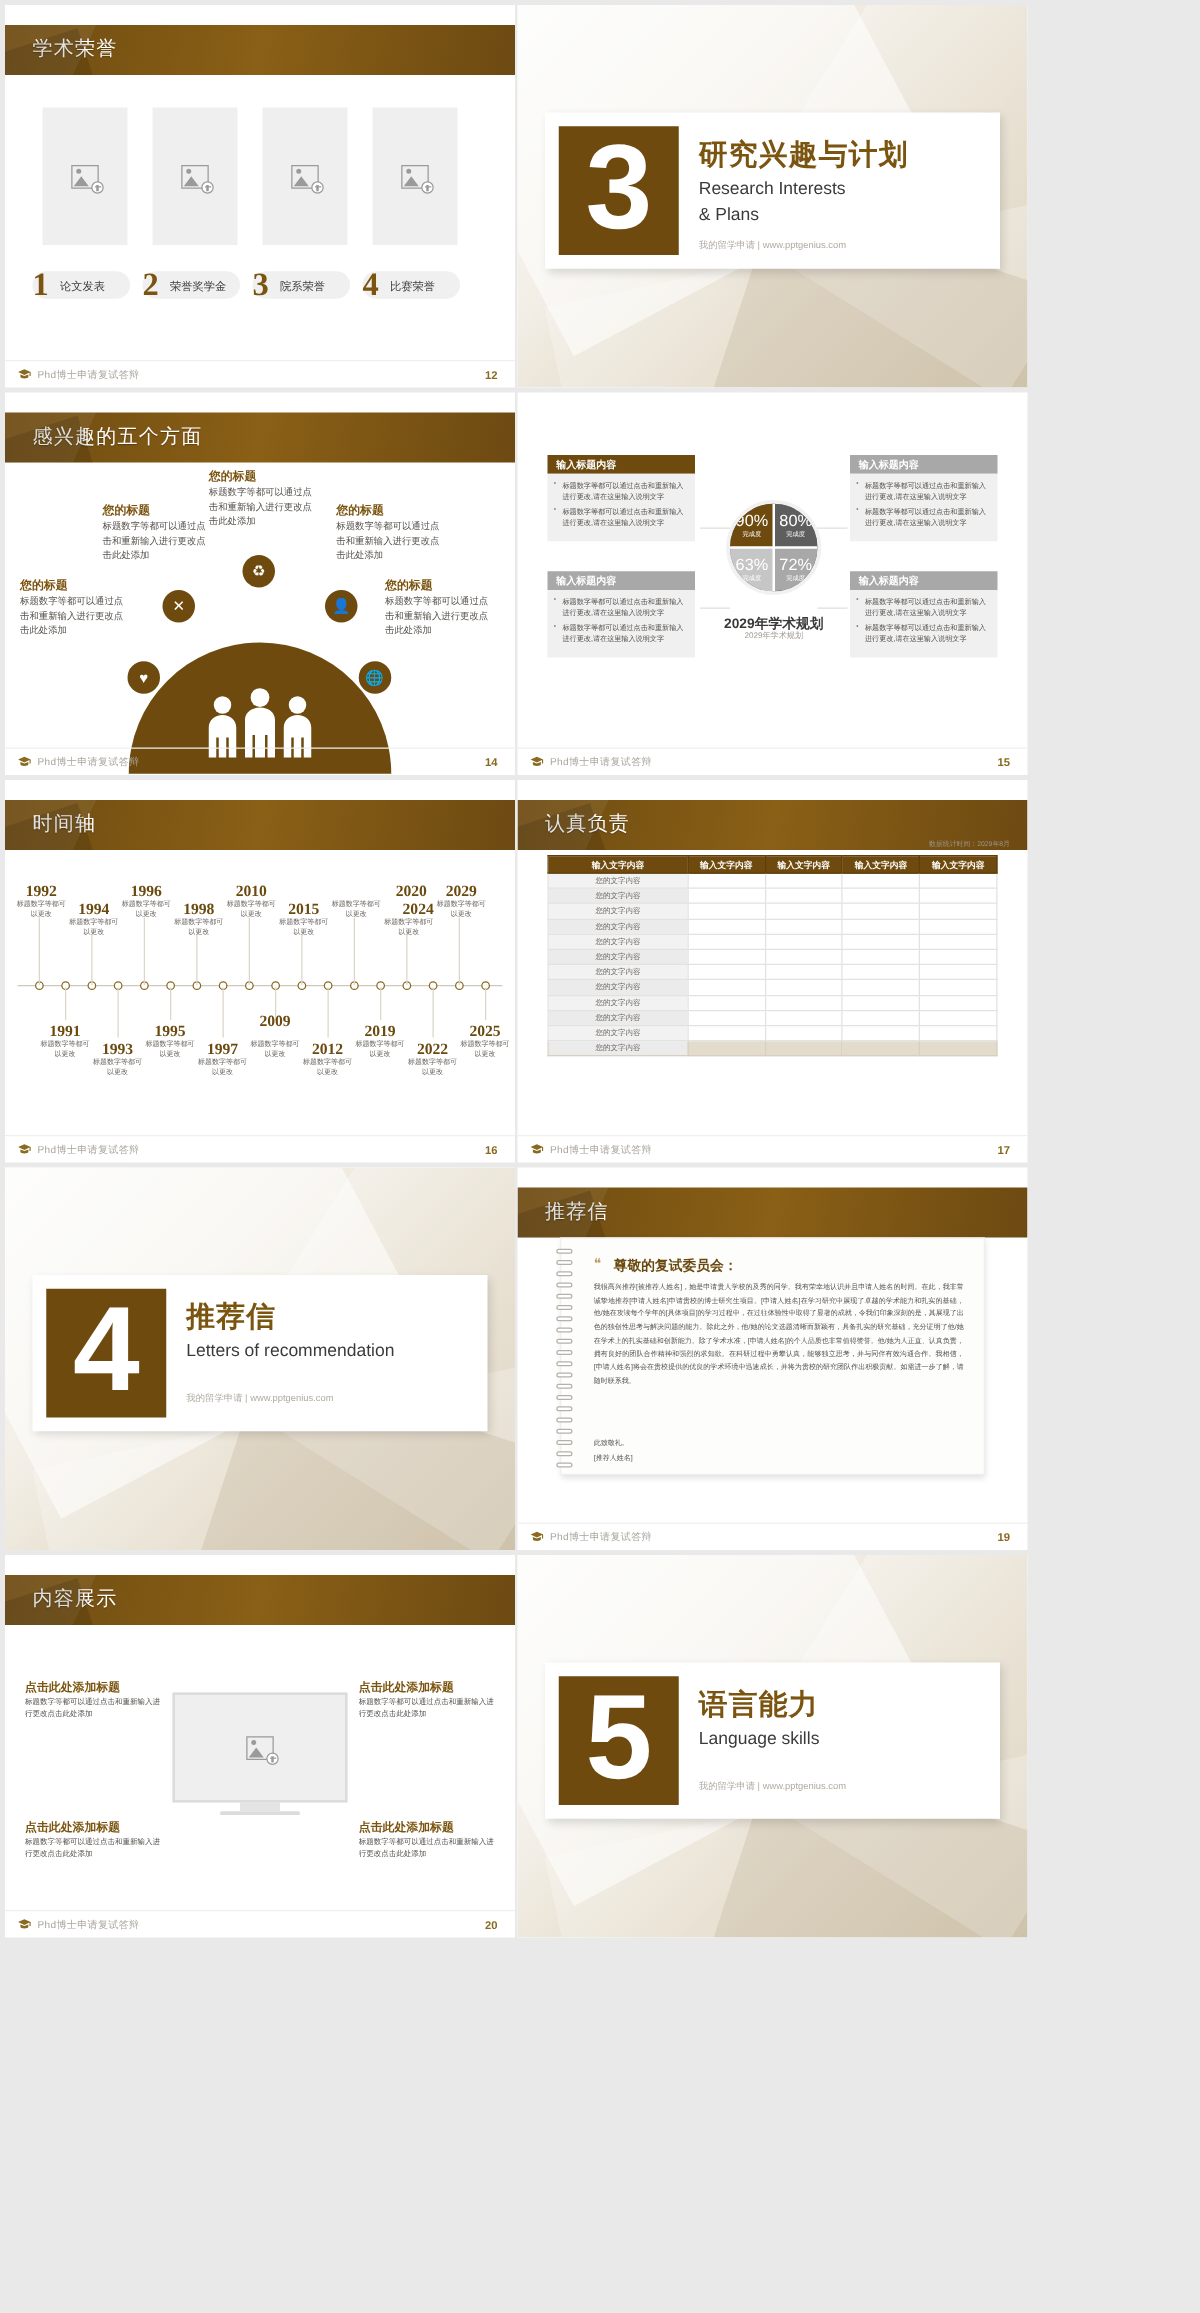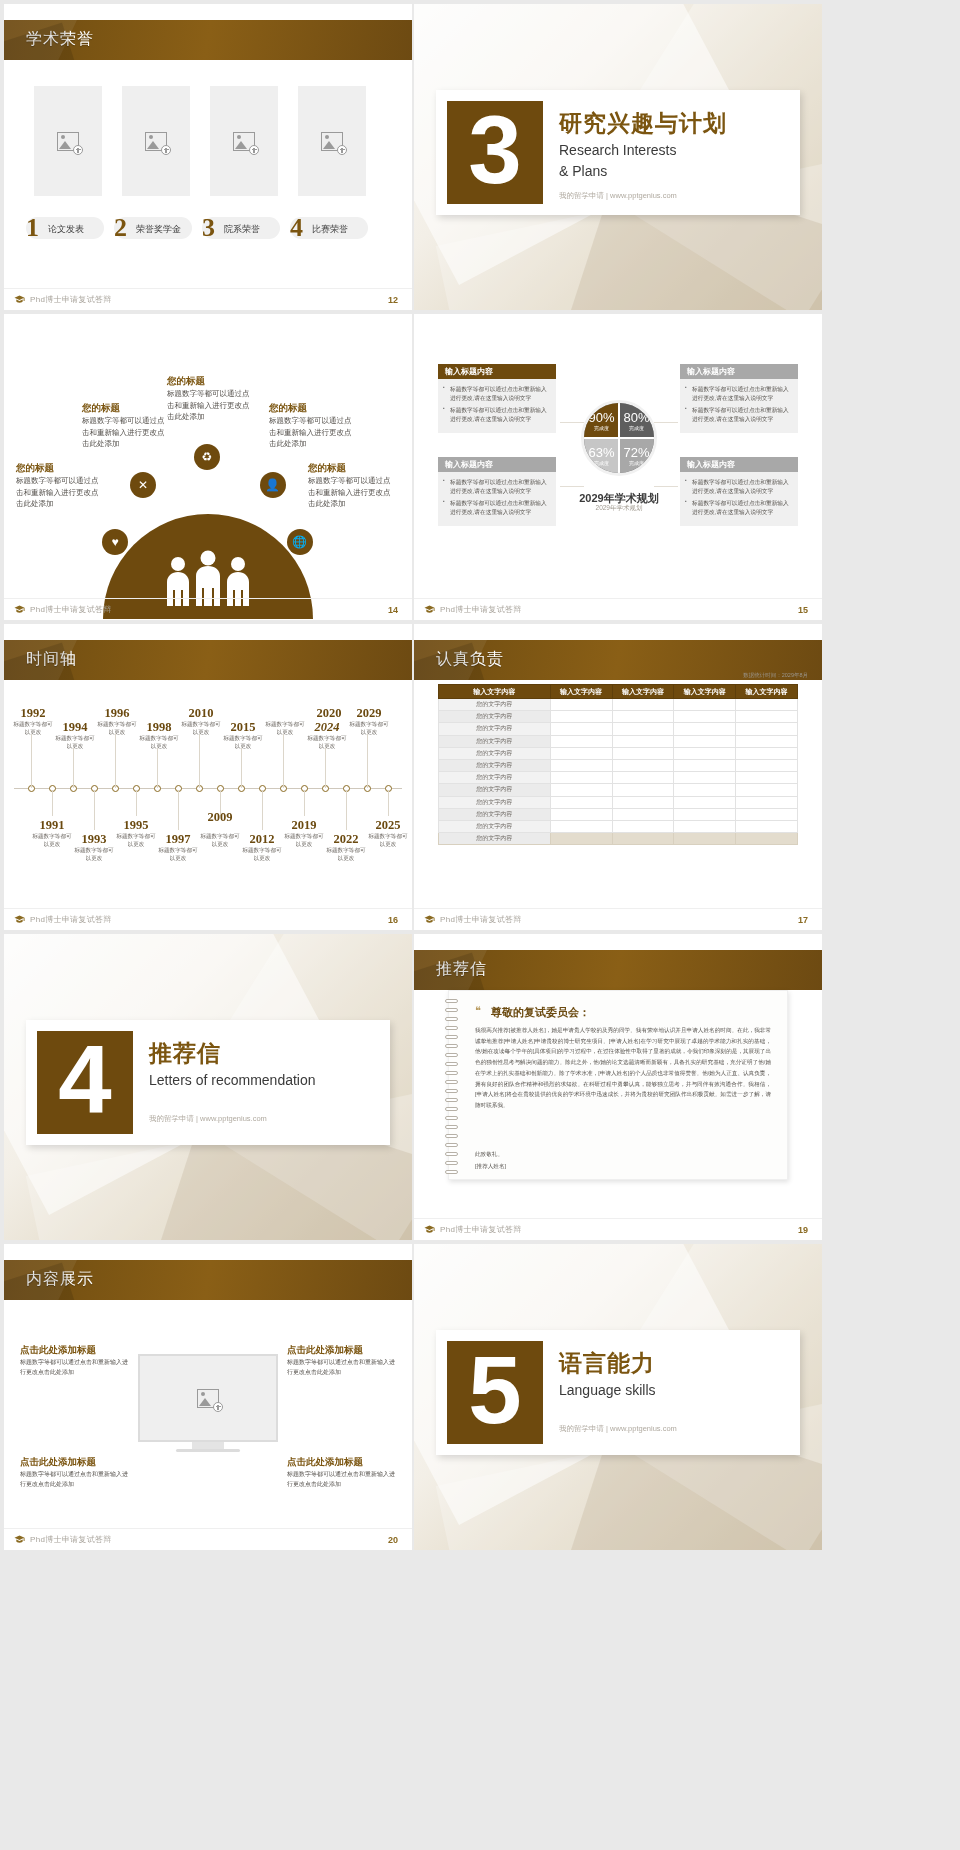--- a/index.html
+++ b/index.html
@@ -277,20 +277,23 @@
       <div class="txt">
         <div class="cn">研究兴趣与计划</div>
         <div class="en">Research Interests</div>
         <div class="en">&amp; Plans</div>
         <div class="web">我的留学申请 | www.pptgenius.com</div>
       </div>
     </div>
   </div>
 
   <div class="slide c0" style="top:314px">
+    <div class="bandhdr">
+      <div class="t">感兴趣的五个方面</div>
+    </div>
 
     <div class="arc"></div>
     <svg class="people" viewBox="0 0 116 62">
       <g fill="#fff">
         <circle cx="28" cy="18" r="7"></circle>
           <path d="M17 60V36c0-6 5-10 11-10s11 4 11 10v24h-6V44h-2v16h-6V44h-2v16z"></path>
         <circle cx="58" cy="12" r="7.5"></circle>
           <path d="M46 60V30c0-6 5-10 12-10s12 4 12 10v30h-6V42h-2v18h-8V42h-2v18z"></path>
         <circle cx="88" cy="18" r="7"></circle>
           <path d="M77 60V36c0-6 5-10 11-10s11 4 11 10v24h-6V44h-2v16h-6V44h-2v16z"></path>
@@ -449,21 +452,21 @@
         <div class="stem" style="left: 153px; top: 124px; height: 40px;"></div>
         <div class="tyear" style="left: 177px; top: 82px; width: 40px; text-align: center;">2010</div>
         <div class="tdesc" style="left: 176px; top: 96px;">标题数字等都可以更改</div>
         <div class="stem" style="left: 195px; top: 110px; height: 54px;"></div>
         <div class="tyear" style="left: 219px; top: 96px; width: 40px; text-align: center;">2015</div>
         <div class="tdesc" style="left: 218px; top: 110px;">标题数字等都可以更改</div>
         <div class="stem" style="left: 237px; top: 124px; height: 40px;"></div>
         <div class="tyear" style="left: 261px; top: 82px; width: 40px; text-align: center; margin-left: 44px;">2020</div>
         <div class="tdesc" style="left: 260px; top: 96px;">标题数字等都可以更改</div>
         <div class="stem" style="left: 279px; top: 110px; height: 54px;"></div>
-        <div class="tyear" style="left: 303px; top: 96px; width: 40px; text-align: center; font-style: italic;">2024</div>
+        <div class="tyear" style="left: 303px; top: 96px; width: 40px; text-align: right;">2024</div>
         <div class="tdesc" style="left: 302px; top: 110px;">标题数字等都可以更改</div>
         <div class="stem" style="left: 321px; top: 124px; height: 40px;"></div>
         <div class="tyear" style="left: 345px; top: 82px; width: 40px; text-align: center;">2029</div>
         <div class="tdesc" style="left: 344px; top: 96px;">标题数字等都可以更改</div>
         <div class="stem" style="left: 363px; top: 110px; height: 54px;"></div>
       </div>
     <div id="tl-bot">
         <div class="stem" style="left: 48px; top: 166px; height: 26px;"></div>
         <div class="tyear" style="left: 28px; top: 194px; width: 40px; text-align: center;">1991</div>
         <div class="tdesc" style="left: 27px; top: 208px;">标题数字等都可以更改</div>

